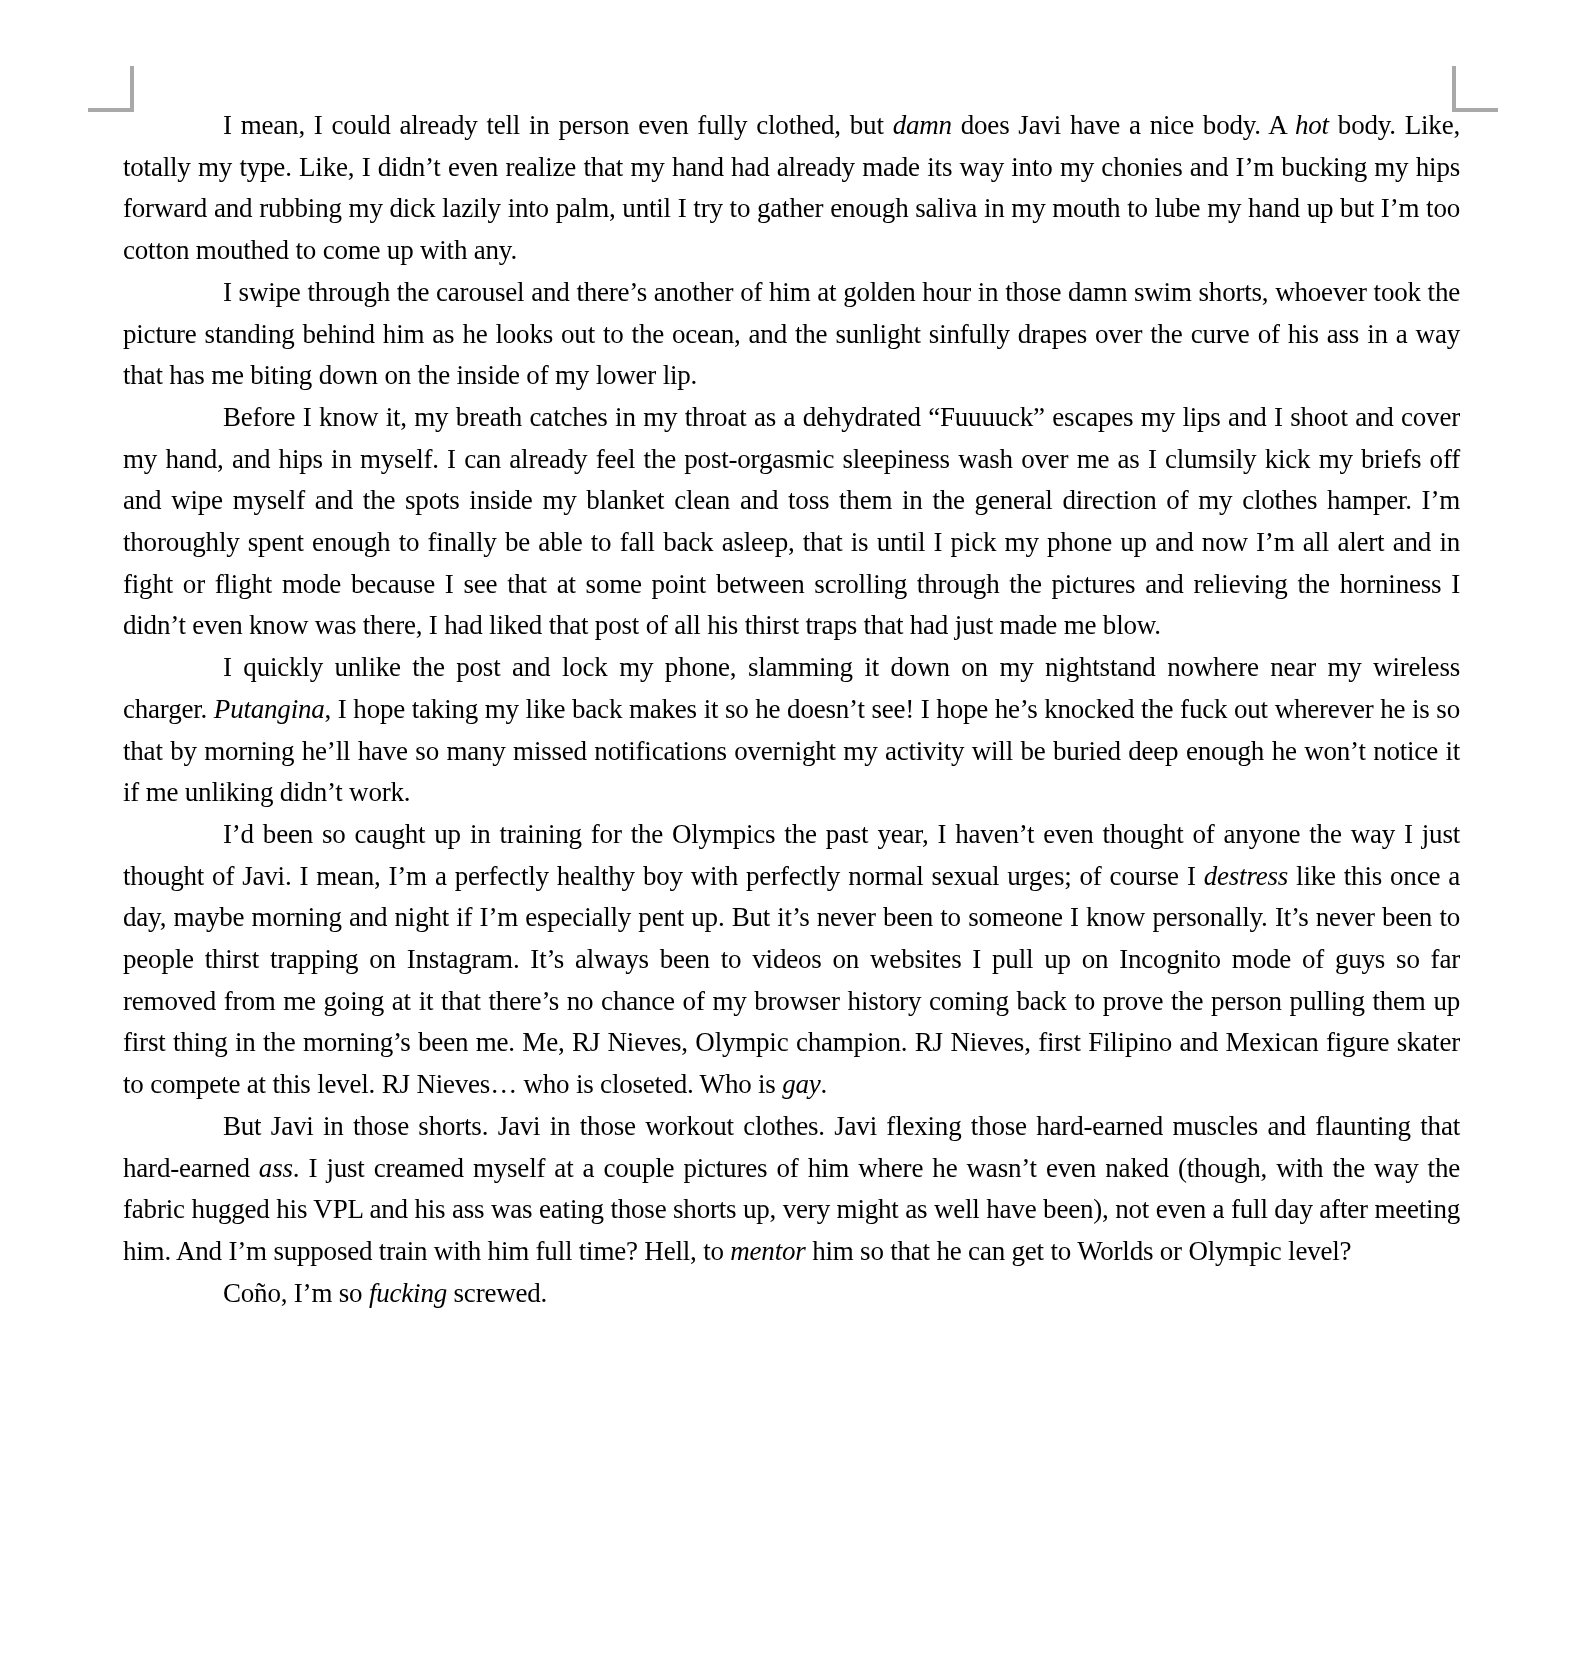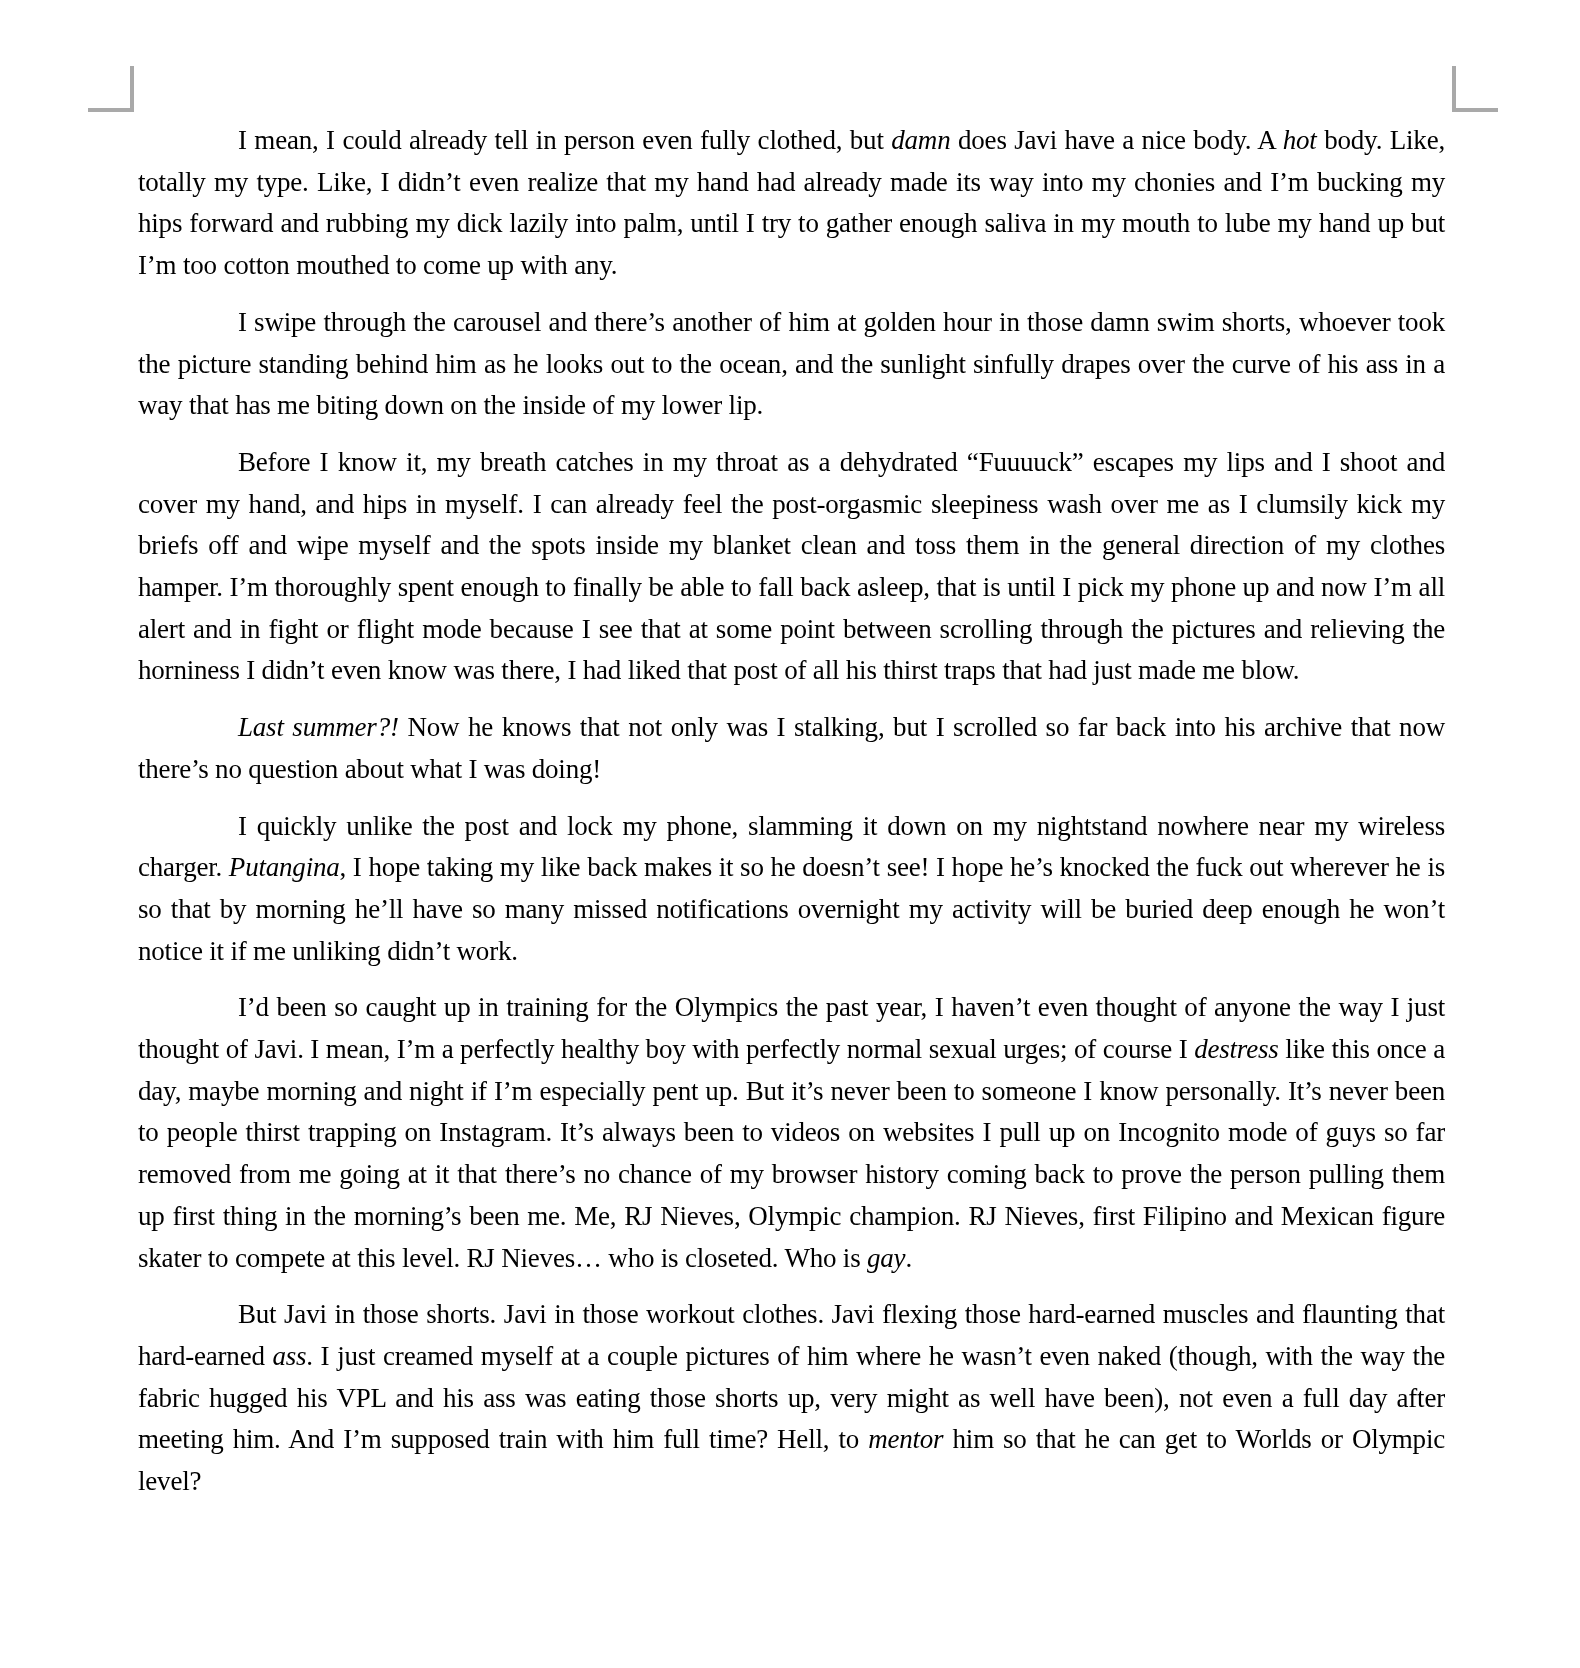--- a/index.html
+++ b/index.html
@@ -31,31 +31,31 @@
     top: 105px;
     width: 1337px;
     color: var(--ink, #000000);
     font-family: "Liberation Serif", "DejaVu Serif", serif;
     font-size: 27px;
     line-height: 41.7px;
     letter-spacing: -0.2px;
     text-align: justify;
   }
   .text-block p {
-    margin: 15px;
+    margin: 0;
     text-indent: 100px;
   }
   .italic { font-style: italic; }
 </style>
 </head>
 <body>
 
 <div class="crop-mark tl"></div>
 <div class="crop-mark tr"></div>
 <div class="text-block" id="text-block">
     <p><span>I mean, I could already tell in person even fully clothed, but </span><span class="italic">damn</span><span> does Javi have a nice body. A </span><span class="italic">hot</span><span> body. Like, totally my type. Like, I didn’t even realize that my hand had already made its way into my chonies and I’m bucking my hips forward and rubbing my dick lazily into palm, until I try to gather enough saliva in my mouth to lube my hand up but I’m too cotton mouthed to come up with any.</span></p>
     <p><span>I swipe through the carousel and there’s another of him at golden hour in those damn swim shorts, whoever took the picture standing behind him as he looks out to the ocean, and the sunlight sinfully drapes over the curve of his ass in a way that has me biting down on the inside of my lower lip.</span></p>
     <p><span>Before I know it, my breath catches in my throat as a dehydrated “Fuuuuck” escapes my lips and I shoot and cover my hand, and hips in myself. I can already feel the post-orgasmic sleepiness wash over me as I clumsily kick my briefs off and wipe myself and the spots inside my blanket clean and toss them in the general direction of my clothes hamper. I’m thoroughly spent enough to finally be able to fall back asleep, that is until I pick my phone up and now I’m all alert and in fight or flight mode because I see that at some point between scrolling through the pictures and relieving the horniness I didn’t even know was there, I had liked that post of all his thirst traps that had just made me blow.</span></p>
-    <p><span class="italic">Last summer?!</span><span> Now he knows that not only was I stalking, but I scrolled so far back into his archive that now there’s no question about what I was doing!</span></p>
     <p><span>I quickly unlike the post and lock my phone, slamming it down on my nightstand nowhere near my wireless charger. </span><span class="italic">Putangina</span><span>, I hope taking my like back makes it so he doesn’t see! I hope he’s knocked the fuck out wherever he is so that by morning he’ll have so many missed notifications overnight my activity will be buried deep enough he won’t notice it if me unliking didn’t work.</span></p>
     <p><span>I’d been so caught up in training for the Olympics the past year, I haven’t even thought of anyone the way I just thought of Javi. I mean, I’m a perfectly healthy boy with perfectly normal sexual urges; of course I </span><span class="italic">destress</span><span> like this once a day, maybe morning and night if I’m especially pent up. But it’s never been to someone I know personally. It’s never been to people thirst trapping on Instagram. It’s always been to videos on websites I pull up on Incognito mode of guys so far removed from me going at it that there’s no chance of my browser history coming back to prove the person pulling them up first thing in the morning’s been me. Me, RJ Nieves, Olympic champion. RJ Nieves, first Filipino and Mexican figure skater to compete at this level. RJ Nieves… who is closeted. Who is </span><span class="italic">gay</span><span>.</span></p>
     <p><span>But Javi in those shorts. Javi in those workout clothes. Javi flexing those hard-earned muscles and flaunting that hard-earned </span><span class="italic">ass</span><span>. I just creamed myself at a couple pictures of him where he wasn’t even naked (though, with the way the fabric hugged his VPL and his ass was eating those shorts up, very might as well have been), not even a full day after meeting him. And I’m supposed train with him full time? Hell, to </span><span class="italic">mentor</span><span> him so that he can get to Worlds or Olympic level?</span></p>
+    <p><span>Coño, I’m so </span><span class="italic">fucking</span><span> screwed.</span></p>
   </div>
 
 </body></html>

